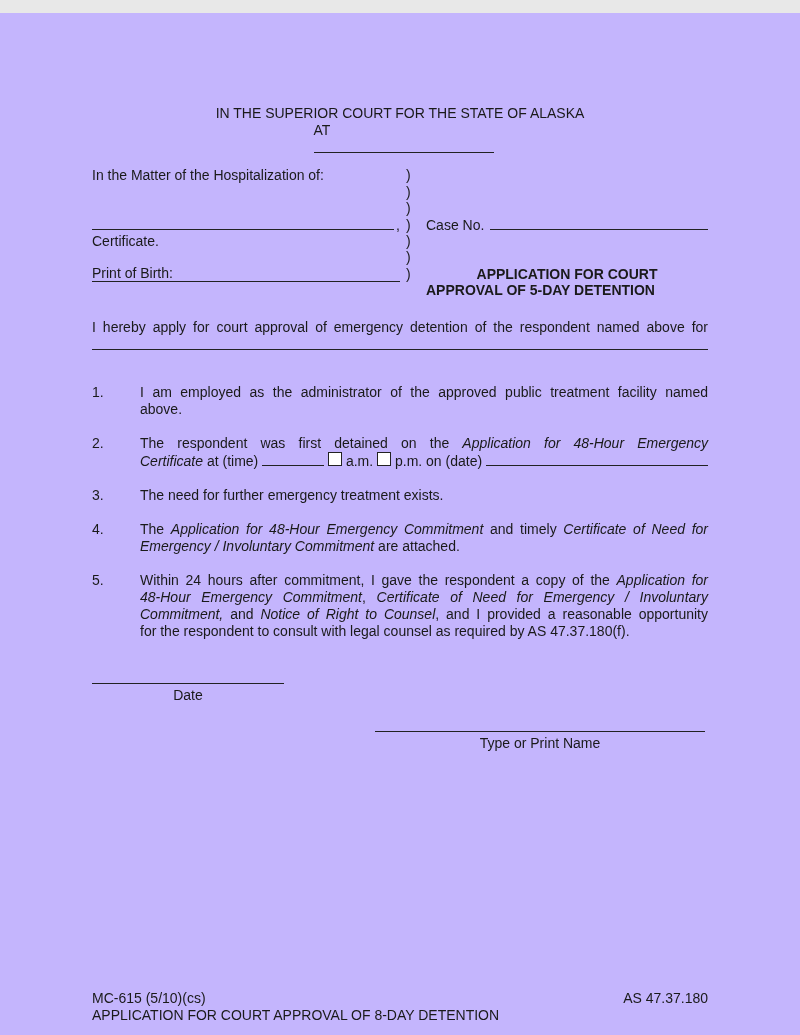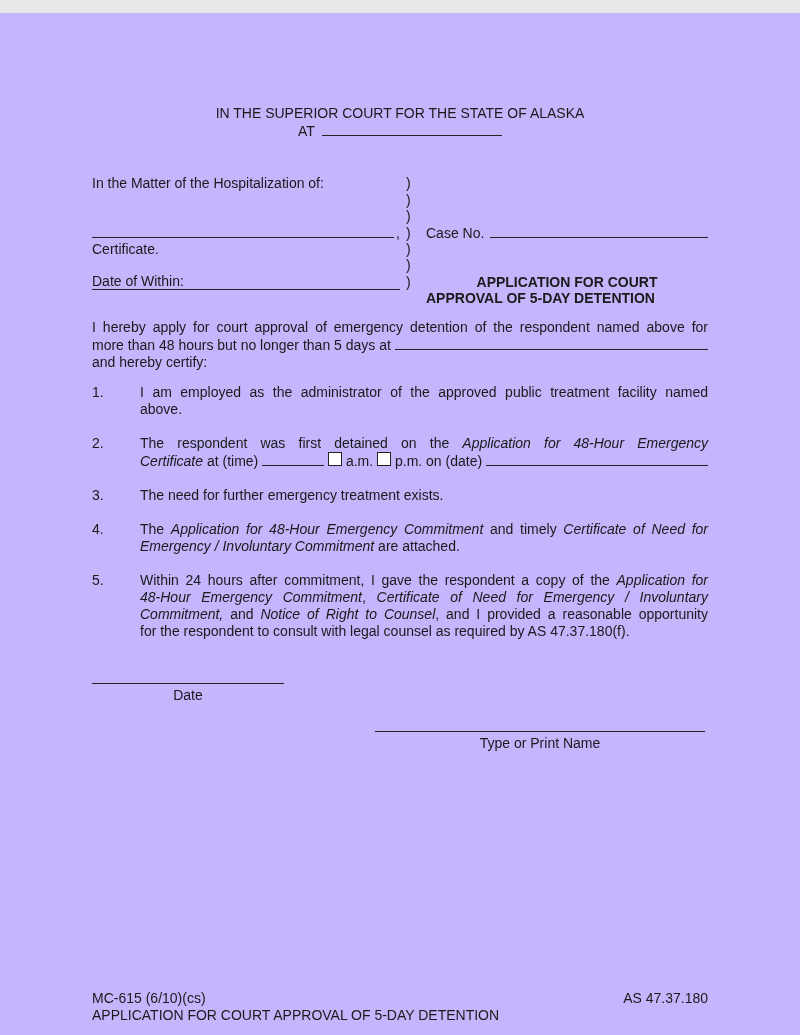--- a/index.html
+++ b/index.html
@@ -11,25 +11,25 @@
   .blank{display:inline-block;border-bottom:1.5px solid #222;height:13px;}
   .fill{flex:1 1 30px;}
   .line{line-height:17px;min-height:17px;}
   .line.justify{text-align:justify;text-align-last:justify;}
   .line.flexline{display:flex;align-items:baseline;}
   .flexline .tx{white-space:pre;}
   .it{font-style:italic;}
   .cbx{display:inline-block;width:12px;height:12px;border:1.5px solid #222;background:#fff;}
   
   .header{position:absolute;top:92px;left:0;width:100%;text-align:center;line-height:17px;}
-  .at-row{display:inline-flex;align-items:baseline;}
+  .at-row{display:inline-flex;align-items:baseline;flex-direction:column;}
   .at-row .blank{width:180px;margin-left:7px;}
   
   .caption{
-    position:absolute;top:162px;left:92px;width:616px;
+    position:absolute;top:154px;left:92px;width:616px;
     display:grid;grid-template-columns:308px 26px 1fr;grid-auto-rows:16.4px;
     align-items:end;line-height:15px;
   }
   .pr{grid-column:2;padding-left:6px;}
   .gr1{grid-row:1}.gr2{grid-row:2}.gr3{grid-row:3}.gr4{grid-row:4}
   .gr5{grid-row:5}.gr6{grid-row:6}.gr7{grid-row:7}
   .cell-matter{grid-area:1/1;}
   .cell-name{grid-area:4/1;display:flex;align-items:baseline;}
   .cell-name .blank{flex:1 1 auto;}
   .cell-name .comma{padding-left:2px;}
@@ -87,35 +87,33 @@
     </div>
 
     <div class="cell-case">
       <span class="lbl">Case No.</span>
       <span class="blank"></span>
     </div>
 
     <div class="cell-resp">Certificate.</div>
 
     <div class="cell-dob">
-      <span>Date of Within:</span>
+      <span>Print of Birth:</span>
       <span class="dob-write"></span>
     </div>
 
     <div class="cell-title1">APPLICATION FOR COURT</div>
     <div class="cell-title2">APPROVAL OF 5-DAY DETENTION</div>
   </div>
 
   <div class="intro" id="intro-lines">
       <div class="line justify"><span class="tx">I hereby apply for court approval of emergency detention of the respondent named above for</span></div>
       <div class="line flexline">
-        <span class="tx">more than 48 hours but no longer than 5 days at </span>
         <span class="blank fill"></span>
       </div>
-      <div class="line"><span class="tx">and hereby certify:</span></div>
     </div>
 
   <div class="items" id="items">
       <div class="item">
         <span class="num">1.</span>
         <div class="item-lines">
           <div class="line justify"><span class="tx">I am employed as the administrator of the approved public treatment facility named</span></div>
           <div class="line"><span class="tx">above.</span></div>
         </div>
       </div>
@@ -166,19 +164,19 @@
   </div>
 
 
   <div class="sig sig-type">
     <div class="sigline"></div>
     <div class="siglabel">Type or Print Name</div>
   </div>
 
   <div class="footer">
     <div class="footer-row1">
-      <span>MC-615 (6/10)(cs)</span>
+      <span>MC-615 (5/10)(cs)</span>
       <span>AS 47.37.180</span>
     </div>
-    <div>APPLICATION FOR COURT APPROVAL OF 5-DAY DETENTION</div>
+    <div>APPLICATION FOR COURT APPROVAL OF 8-DAY DETENTION</div>
   </div>
 
 </div>
 
 </body></html>

